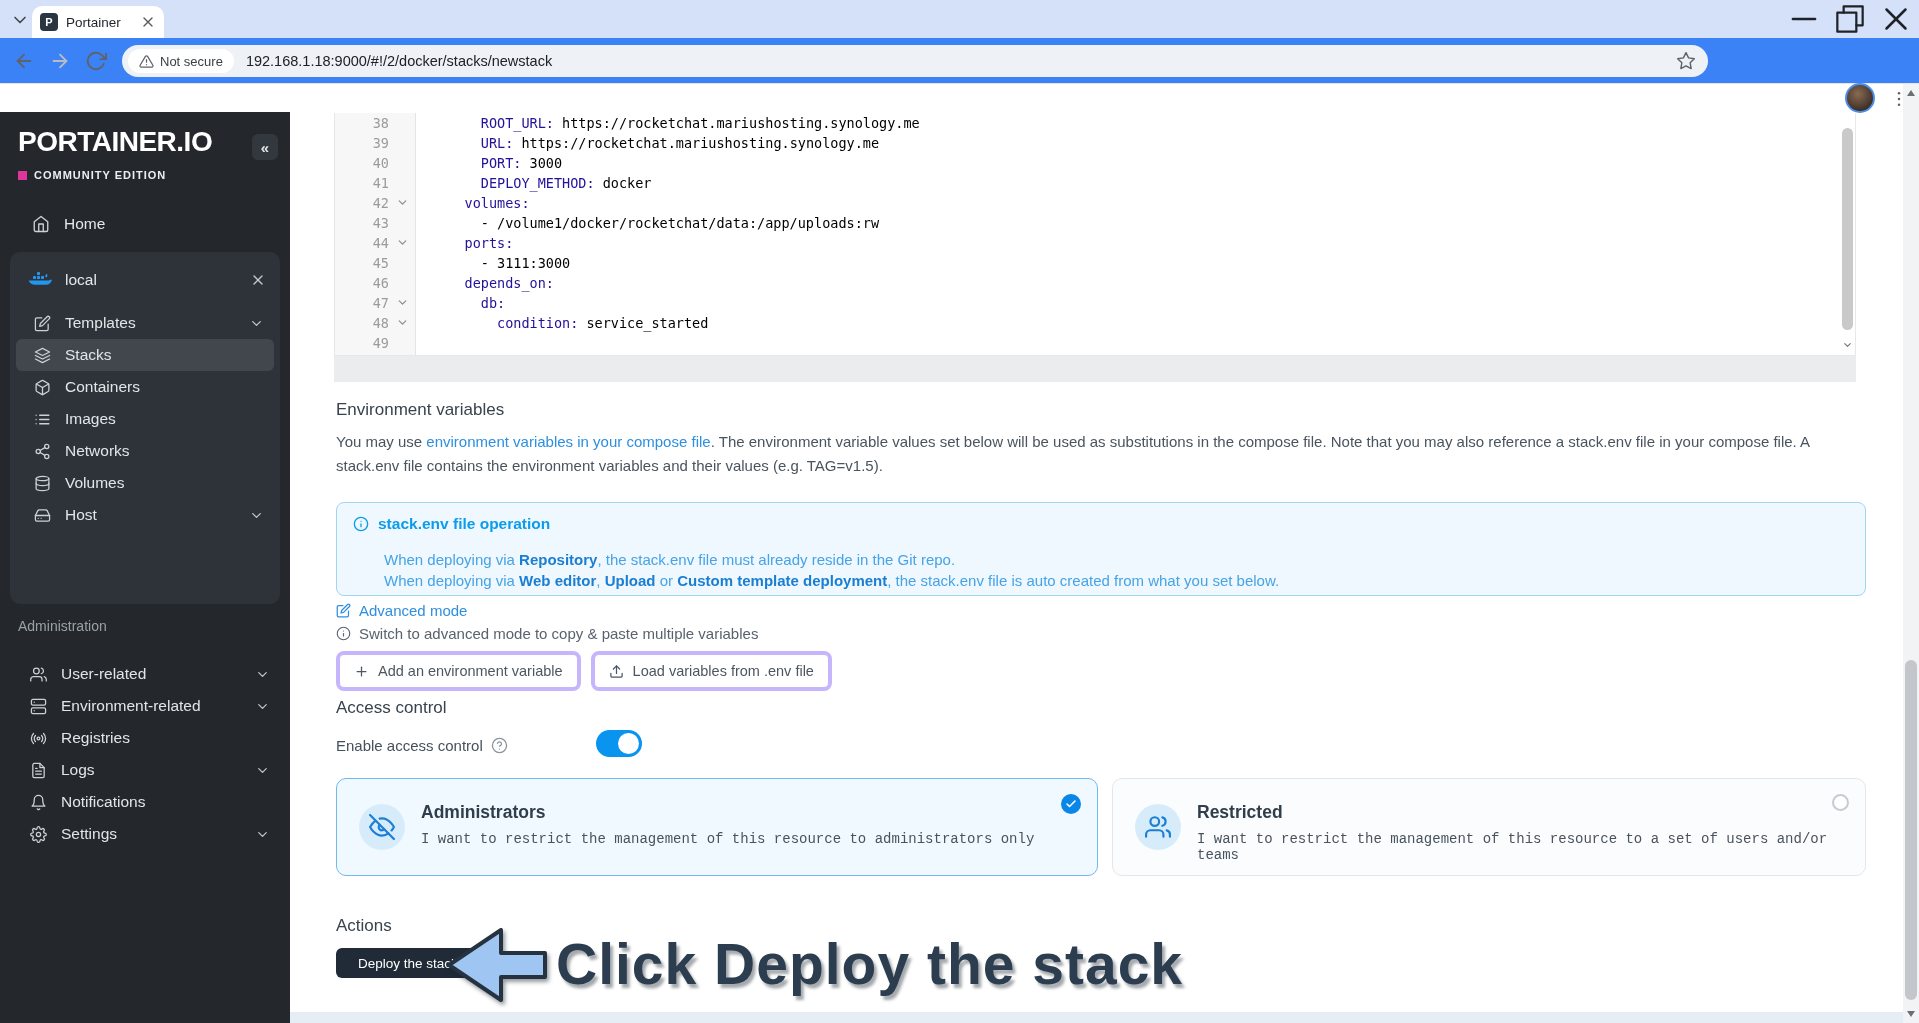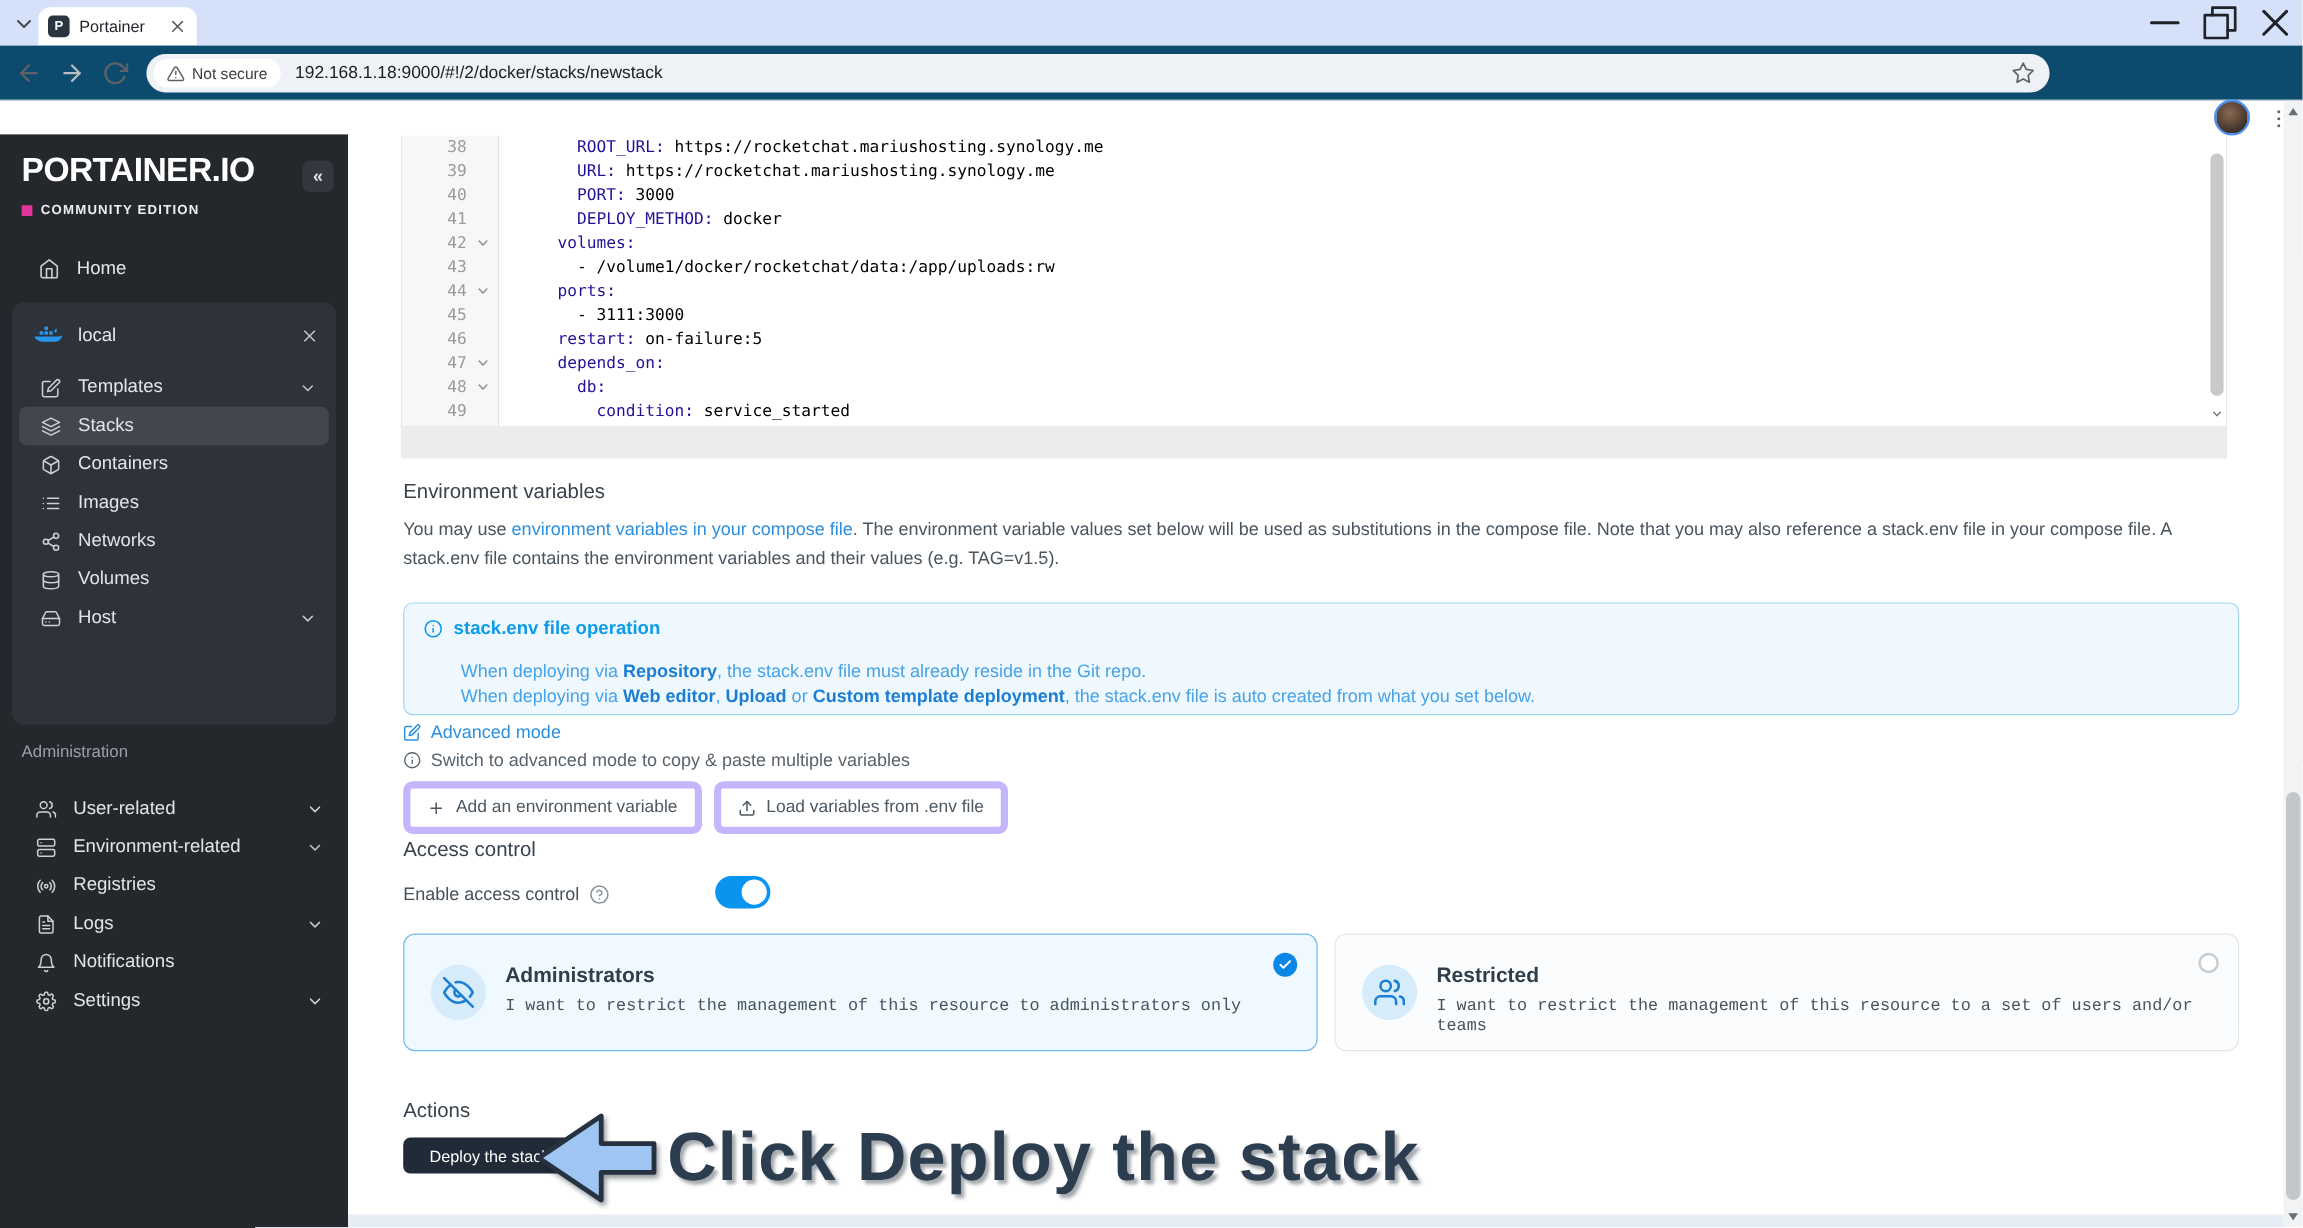--- a/index.html
+++ b/index.html
@@ -12,21 +12,21 @@
   .tab-search{position:absolute;left:10px;top:10px;width:20px;height:20px;color:#45494e;}
   .tab{position:absolute;left:32px;top:6px;width:132px;height:32px;background:#fff;
        border-radius:10px 10px 0 0;display:flex;align-items:center;padding:0 8px;box-sizing:border-box;}
   .favicon{width:18px;height:18px;border-radius:4px;background:#2a3542;color:#fff;
            font-size:11px;font-weight:bold;display:flex;align-items:center;justify-content:center;flex:none;}
   .tab-title{font-size:13.5px;color:#1f2328;margin-left:8px;flex:1;white-space:nowrap;overflow:hidden;}
   .tab-close{width:16px;height:16px;color:#5a5e63;flex:none;}
   .win-controls{position:absolute;right:0;top:0;height:38px;display:flex;}
   .win-btn{width:46px;height:38px;display:flex;align-items:center;justify-content:center;color:#1f2328;}
 
-  .toolbar{position:absolute;left:0;top:38px;width:1919px;height:46px;background:#0c4a6e;border-bottom:1px solid #e3e6ea;box-sizing:border-box;}
+  .toolbar{position:absolute;left:0;top:38px;width:1919px;height:46px;background:#3b82f6;border-bottom:1px solid #e3e6ea;box-sizing:border-box;}
   .nav-ic{position:absolute;top:12px;width:22px;height:22px;color:#5f6368;}
   .omnibox{position:absolute;left:122px;top:7px;width:1586px;height:32px;background:#eef1f5;border-radius:16px;
            display:flex;align-items:center;}
   .chip{height:24px;background:#fff;border-radius:12px;margin-left:6px;display:flex;align-items:center;
         padding:0 11px;gap:6px;font-size:13px;color:#3c4043;flex:none;}
   .url{margin-left:12px;font-size:14.5px;color:#202124;white-space:nowrap;}
   .star{position:absolute;right:12px;top:6px;width:20px;height:20px;color:#5f6368;}
   .avatar{position:absolute;left:1845px;top:45px;width:30px;height:30px;border-radius:50%;
           border:2px solid #4d8fe8;background:radial-gradient(circle at 42% 35%,#8a6a52,#3a2e26 75%);box-sizing:border-box;}
   .menu-dots{position:absolute;left:1889px;top:51px;width:20px;height:20px;color:#5f6368;}
@@ -87,21 +87,21 @@
   .ib-head .ic{width:16px;height:16px;}
   .ib-lines{position:absolute;left:47px;top:46px;font-size:15px;line-height:21px;color:#47a3e6;}
   .ib-lines b{color:#1b7ed2;font-weight:700;}
   .advmode{position:absolute;left:336px;top:602px;display:flex;align-items:center;gap:8px;
            color:#2d8fe0;font-size:15px;}
   .advmode .ic{width:15px;height:15px;}
   .hint{position:absolute;left:336px;top:625px;display:flex;align-items:center;gap:8px;
         color:#59636d;font-size:15px;}
   .hint .ic{width:15px;height:15px;color:#59636d;}
   .btnrow{position:absolute;left:336px;top:651px;display:flex;gap:10px;}
-  .btn{height:32px;border:6px solid #c4b5fd;border-radius:8px;background:#fff;display:flex;
+  .btn{height:32px;border:4px solid #c4b5fd;border-radius:8px;background:#fff;display:flex;
        align-items:center;padding:0 14px;gap:9px;font-size:14.5px;color:#4d5761;}
   .btn .ic{width:15px;height:15px;color:#4d5761;}
   .enable{position:absolute;left:336px;top:737px;display:flex;align-items:center;gap:8px;
           font-size:15px;color:#46505c;}
   .enable .ic{width:17px;height:17px;color:#8a939c;}
   .toggle{position:absolute;left:596px;top:730px;width:46px;height:27px;border-radius:14px;background:#0894ef;}
   .toggle .knob{position:absolute;right:3px;top:3px;width:21px;height:21px;border-radius:50%;background:#fff;}
 
   
   .card{position:absolute;top:778px;height:98px;border-radius:10px;box-sizing:border-box;}
@@ -470,21 +470,20 @@
       </div>
     <div class="codecol" id="codecol">
         <div class="cline"><span>      </span><span class="k">ROOT_URL:</span><span> https://rocketchat.mariushosting.synology.me</span></div>
         <div class="cline"><span>      </span><span class="k">URL:</span><span> https://rocketchat.mariushosting.synology.me</span></div>
         <div class="cline"><span>      </span><span class="k">PORT:</span><span> 3000</span></div>
         <div class="cline"><span>      </span><span class="k">DEPLOY_METHOD:</span><span> docker</span></div>
         <div class="cline"><span>    </span><span class="k">volumes:</span></div>
         <div class="cline"><span>      - /volume1/docker/rocketchat/data:/app/uploads:rw</span></div>
         <div class="cline"><span>    </span><span class="k">ports:</span></div>
         <div class="cline"><span>      - 3111:3000</span></div>
-        <div class="cline"><span>    </span><span class="k">restart:</span><span> on-failure:5</span></div>
         <div class="cline"><span>    </span><span class="k">depends_on:</span></div>
         <div class="cline"><span>      </span><span class="k">db:</span></div>
         <div class="cline"><span>        </span><span class="k">condition:</span><span> service_started</span></div>
       </div>
     <span class="ed-sb-thumb"></span>
     <span class="ed-sb-down" id="edsbdown">
         <svg viewBox="0 0 24 24" width="100%" height="100%" fill="none" stroke="currentColor" stroke-width="2.6" stroke-linecap="round" stroke-linejoin="round">
           <path d="M6 9l6 6 6-6"></path>
         </svg>
       </span>

